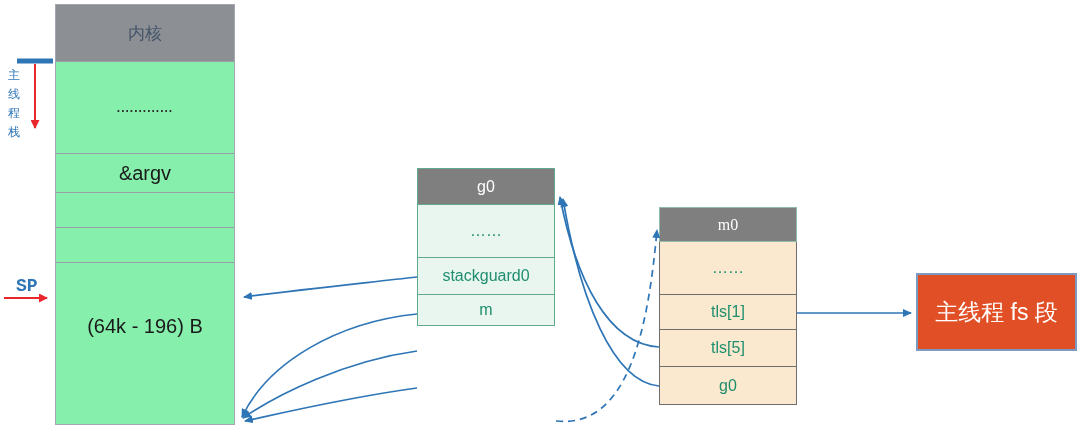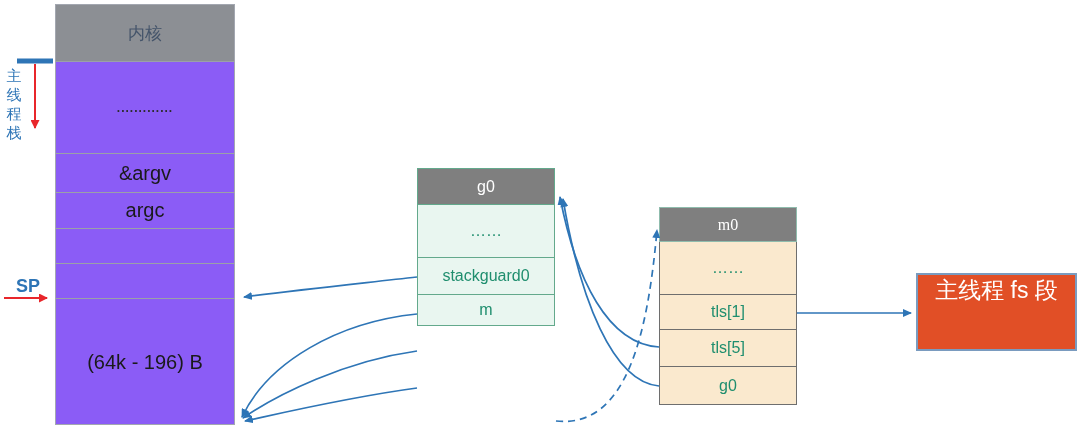--- a/index.html
+++ b/index.html
@@ -12,21 +12,21 @@
     height: 444px;
     background: #ffffff;
     overflow: hidden;
   }
 
   
   .stack {
     position: absolute;
     left: 55px; top: 4px;
     width: 180px; height: 421px;
-    background: #8b5cf6;
+    background: #86efac;
     border: 1px solid #a3a7b0;
     z-index: 1;
   }
   .stack-header {
     height: 57px;
     background: #8c8f94;
     color: #44546a;
     font-size: 17px;
     display: flex; align-items: center; justify-content: center;
     border-bottom: 1px solid #9ba0a8;
@@ -44,33 +44,34 @@
     letter-spacing: 1px;
     color: #2b2b2b;
   }
 
   
   .side-label {
     position: absolute;
     left: 5px; top: 66px;
     width: 18px;
     color: #2e75b6;
-    font-size: 15px;
+    font-size: 12px;
     line-height: 19px;
     text-align: center;
     word-break: break-all;
     z-index: 2;
   }
   .sp-label {
     position: absolute;
     left: 16px; top: 276px;
     color: #2e75b6;
     font-size: 18px;
     font-weight: bold;
     z-index: 2;
+    font-family: Liberation Mono, monospace;
   }
 
   
   .tbl { position: absolute; z-index: 1; }
   .tbl-header {
     background: #7f7f7f;
     color: #ffffff;
     font-size: 16px;
     display: flex; align-items: center; justify-content: center;
   }
@@ -98,21 +99,21 @@
 
   
   .fs-box {
     position: absolute;
     left: 916px; top: 273px;
     width: 161px; height: 78px;
     background: #e14f26;
     border: 2px solid #7a9bbf;
     color: #ffffff;
     font-size: 23px;
-    display: flex; justify-content: center;
+    display: flex; align-items: center; justify-content: center;
     z-index: 1;
   }
 
   
   .arrows {
     position: absolute;
     left: 0; top: 0;
     width: 1080px; height: 444px;
     z-index: 3;
     pointer-events: none;
@@ -120,21 +121,20 @@
 </style>
 </head>
 <body>
 
 <div id="canvas">
 
   <div class="stack">
     <div class="stack-header">内核</div>
     <div class="stack-row dots-row" style="height:92px">.............</div>
     <div class="stack-row" style="height:39px">&amp;argv</div>
-    <div class="stack-row" style="height:36px">argc</div>
     <div class="stack-row" style="height:35px"></div>
     <div class="stack-row" style="height:35px"></div>
     <div class="stack-row" style="height:126px">(64k - 196) B</div>
   </div>
 
   <div class="side-label">主线程栈</div>
   <div class="sp-label">SP</div>
 
   <div class="tbl g0-tbl">
     <div class="tbl-header">g0</div>

